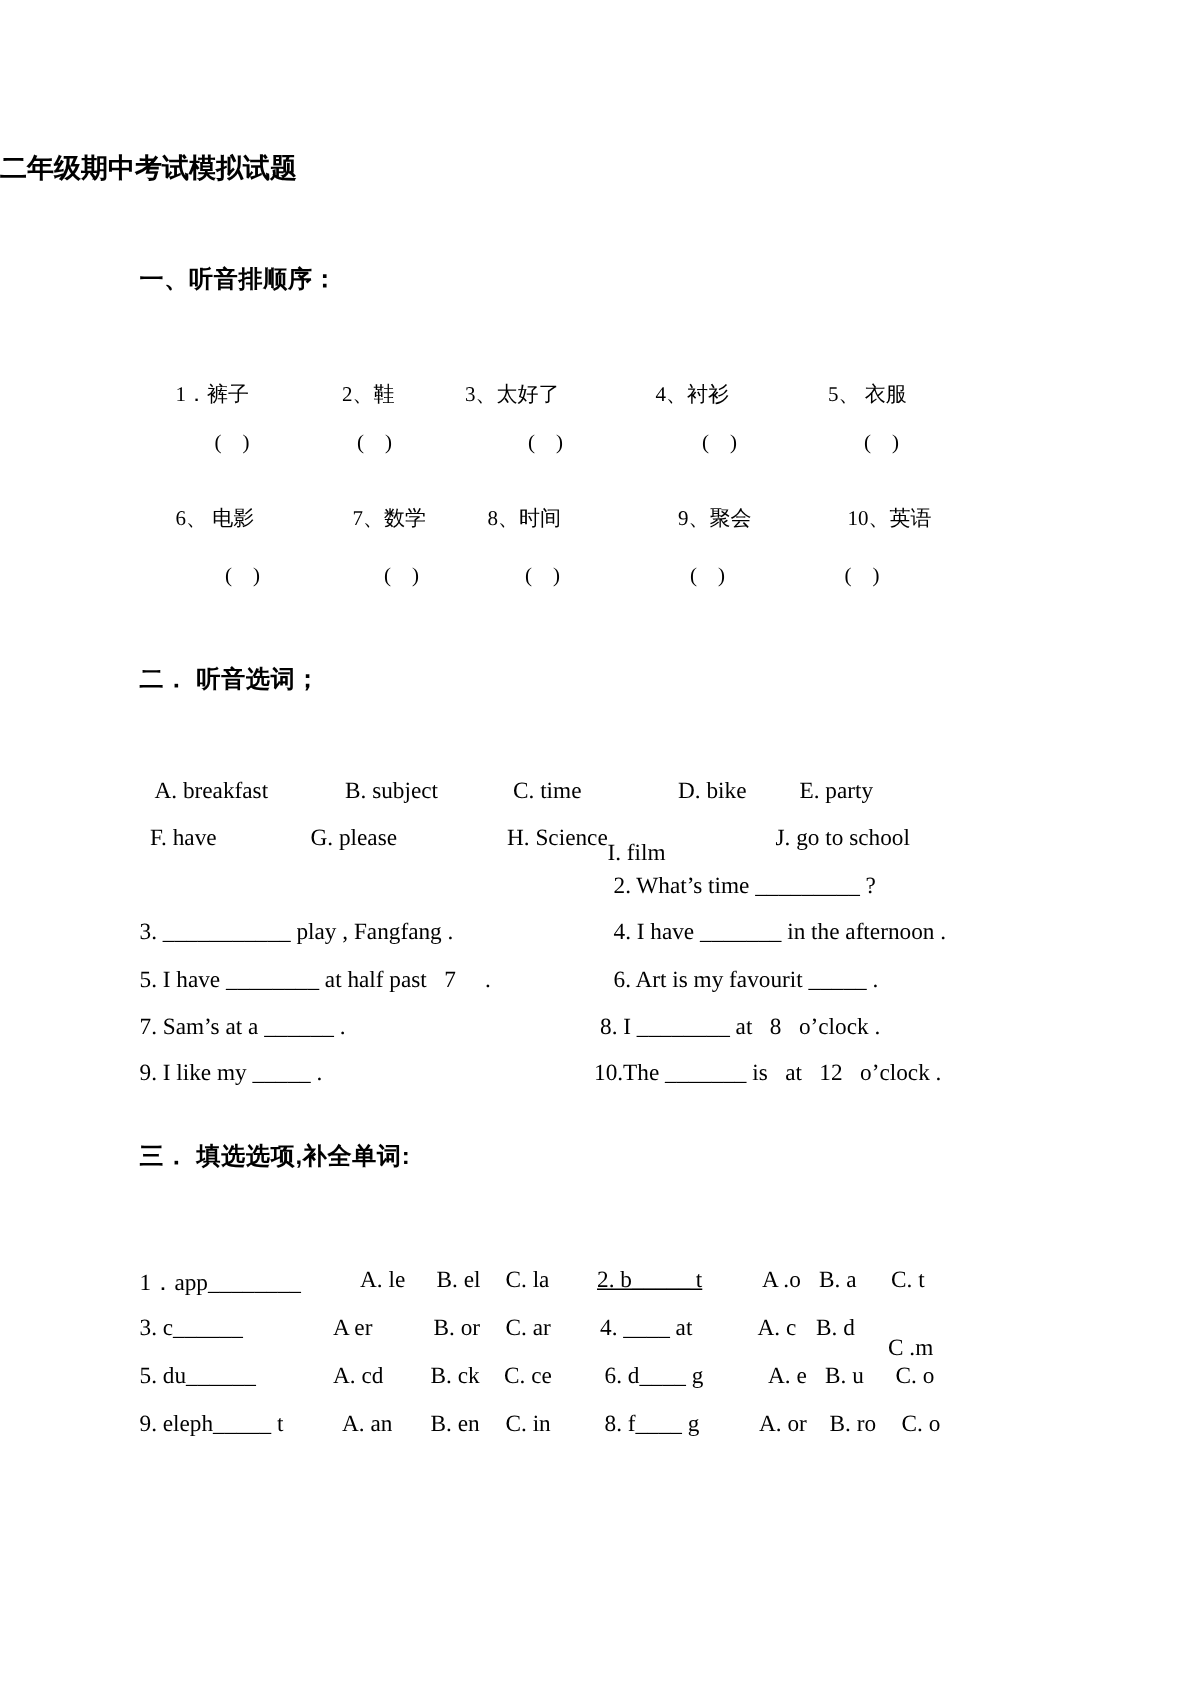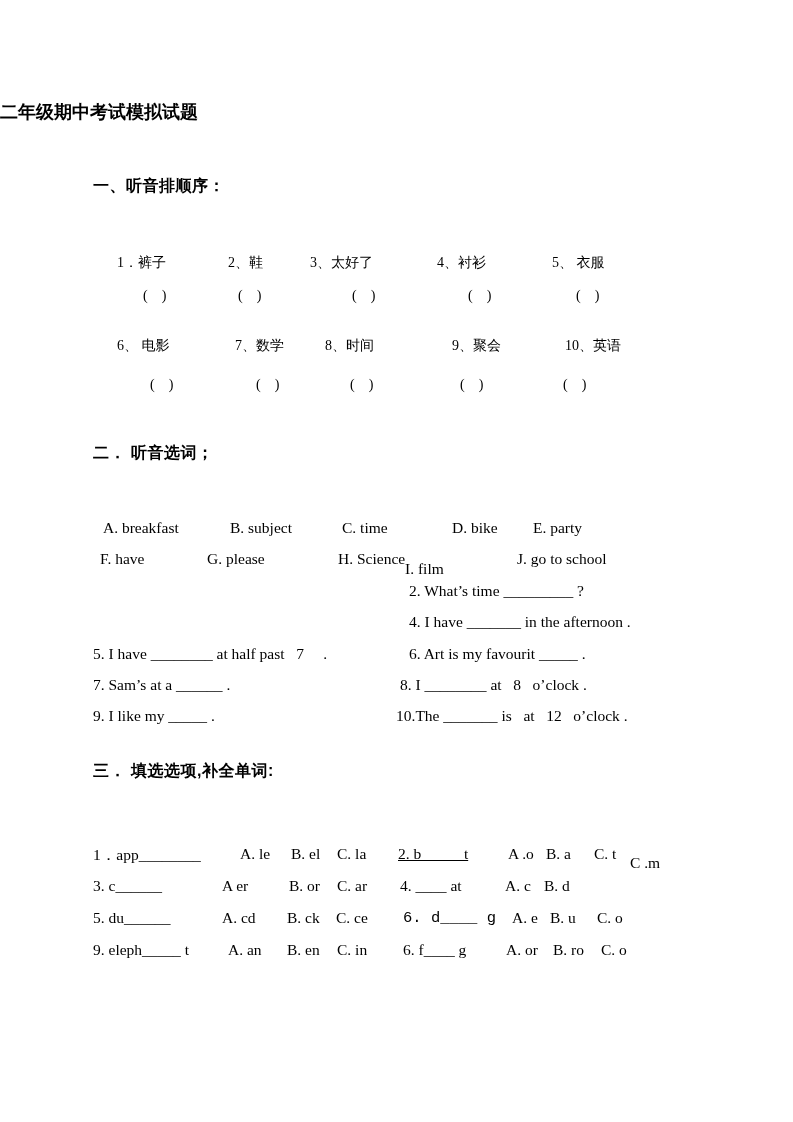--- a/index.html
+++ b/index.html
@@ -73,20 +73,21 @@
   <span class="abs en" style="top:519px; left:452px;">D. bike</span>
   <span class="abs en" style="top:519px; left:533px;">E. party</span>
 
   <span class="abs en" style="top:550px; left:100px;">F. have</span>
   <span class="abs en" style="top:550px; left:207px;">G. please</span>
   <span class="abs en" style="top:550px; left:314px;margin-left:24px;">H. Science</span>
   <span class="abs en" style="top:560px; left:405px;">I. film</span>
   <span class="abs en" style="top:550px; left:517px;">J. go to school</span>
 
   <span class="abs en" style="top:582px; left:409px;">2. What’s time _________ ?</span>
+  <span class="abs en" style="top:613px; left:93px;">3. ___________ play , Fangfang .</span>
   <span class="abs en" style="top:613px; left:409px;">4. I have _______ in the afternoon .</span>
   <span class="abs en" style="top:645px; left:93px;">5. I have ________ at half past   7     .</span>
   <span class="abs en" style="top:645px; left:409px;">6. Art is my favourit _____ .</span>
   <span class="abs en" style="top:676px; left:93px;">7. Sam’s at a ______ .</span>
   <span class="abs en" style="top:676px; left:400px;">8. I ________ at   8   o’clock .</span>
   <span class="abs en" style="top:707px; left:93px;">9. I like my _____ .</span>
   <span class="abs en" style="top:707px; left:396px;">10.The _______ is   at   12   o’clock .</span>
 
   <div class="abs heading" style="top:761px; left:93px;">三． 填选选项,补全单词:</div>
 
@@ -99,33 +100,33 @@
   <span class="abs en" style="top:845px; left:546px;">B. a</span>
   <span class="abs en" style="top:845px; left:594px;">C. t</span>
 
   <span class="abs en" style="top:877px; left:93px;">3. c______</span>
   <span class="abs en" style="top:877px; left:222px;">A er</span>
   <span class="abs en" style="top:877px; left:289px;">B. or</span>
   <span class="abs en" style="top:877px; left:337px;">C. ar</span>
   <span class="abs en" style="top:877px; left:400px;">4. ____ at</span>
   <span class="abs en" style="top:877px; left:505px;">A. c</span>
   <span class="abs en" style="top:877px; left:544px;">B. d</span>
-  <span class="abs en" style="top:854px; left:592px;margin-left:38px;">C .m</span>
+  <span class="abs en" style="top:890px; left:592px;">C .m</span>
 
   <span class="abs en" style="top:909px; left:93px;">5. du______</span>
   <span class="abs en" style="top:909px; left:222px;">A. cd</span>
   <span class="abs en" style="top:909px; left:287px;">B. ck</span>
   <span class="abs en" style="top:909px; left:336px;">C. ce</span>
-  <span class="abs en" style="top:909px; left:403px;font-family:Liberation Mono, monospace;">6. d____ g</span>
+  <span class="abs en" style="top:909px; left:403px;">6. d____ g</span>
   <span class="abs en" style="top:909px; left:512px;">A. e</span>
   <span class="abs en" style="top:909px; left:550px;">B. u</span>
   <span class="abs en" style="top:909px; left:597px;">C. o</span>
 
   <span class="abs en" style="top:941px; left:93px;">9. eleph_____ t</span>
   <span class="abs en" style="top:941px; left:228px;">A. an</span>
   <span class="abs en" style="top:941px; left:287px;">B. en</span>
   <span class="abs en" style="top:941px; left:337px;">C. in</span>
-  <span class="abs en" style="top:941px; left:403px;">6. f____ g</span>
+  <span class="abs en" style="top:941px; left:403px;">8. f____ g</span>
   <span class="abs en" style="top:941px; left:506px;">A. or</span>
   <span class="abs en" style="top:941px; left:553px;">B. ro</span>
   <span class="abs en" style="top:941px; left:601px;">C. o</span>
 
 </div>
 
 </body></html>

